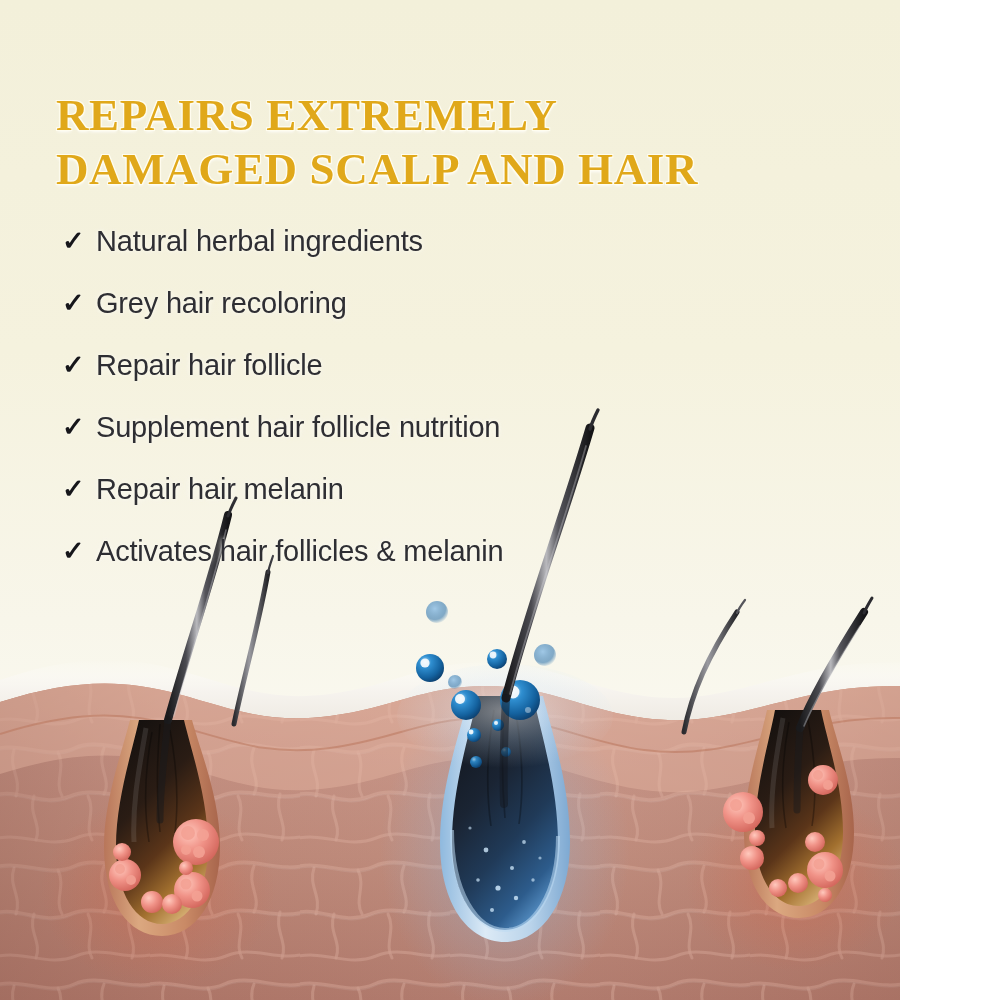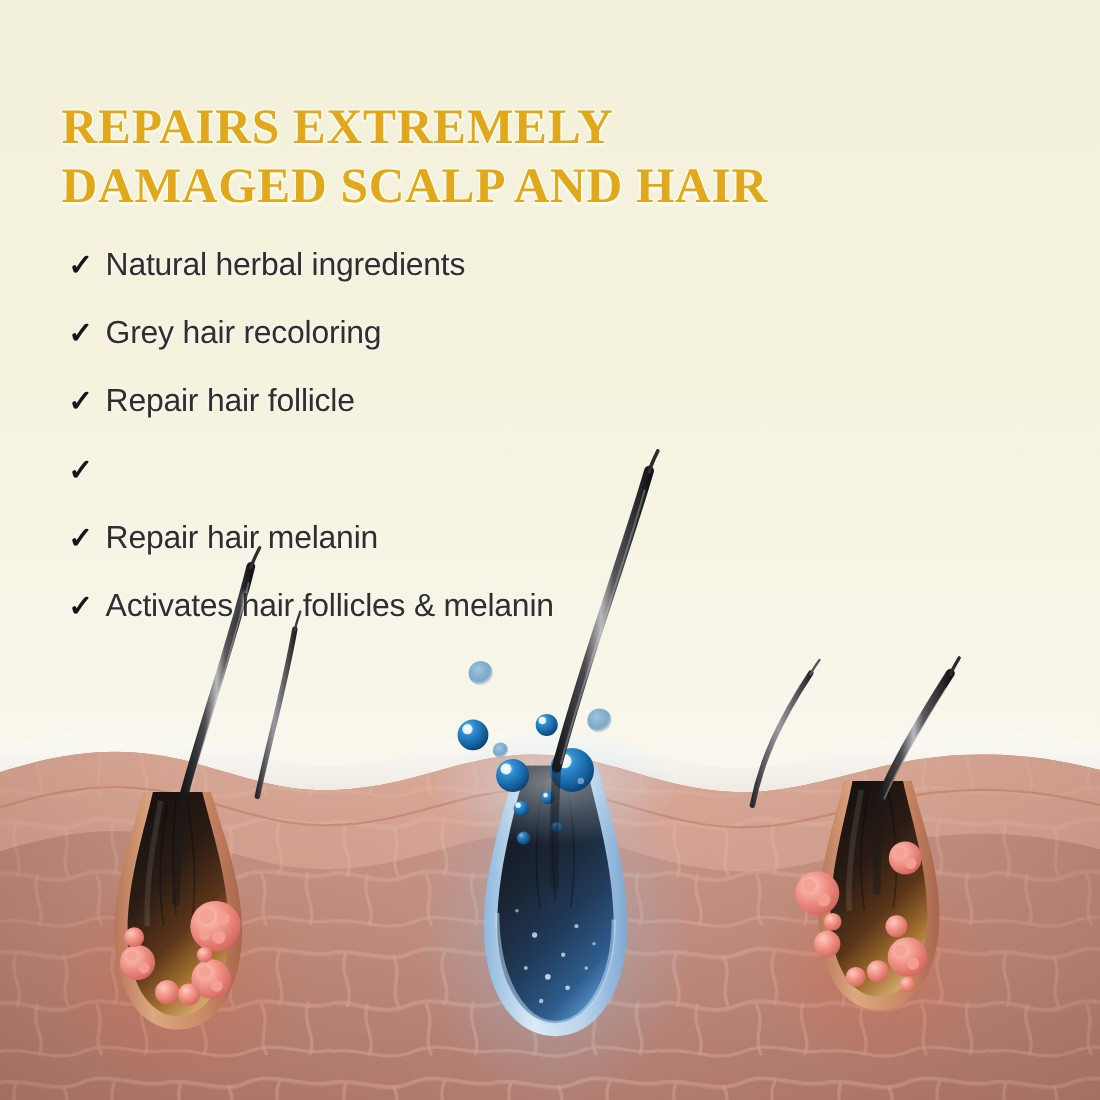--- a/index.html
+++ b/index.html
@@ -3,21 +3,21 @@
 <meta charset="utf-8">
 <title>Repairs Extremely Damaged Scalp and Hair</title>
 <style>
   html,body{margin:0;padding:0;}
   body{
     width:1000px;height:1000px;overflow:hidden;
     font-family:"Liberation Sans", sans-serif;
     background:#ffffff;
   }
   #poster{
-    position:relative;width:1000px;height:1000px;overflow:hidden;
+    position:relative;width:900px;height:1000px;overflow:hidden;
     background:linear-gradient(180deg,#f3f0da 0%,#f5f2de 35%,#f8f6ea 62%,#fbfaf3 82%,#fdfdf8 100%);
   }
 
   
   .headline{
     position:absolute;left:56px;top:58px;width:860px;
     font-family:"Liberation Serif", serif;
     font-weight:bold;
     font-size:45px;
     line-height:54px;
@@ -430,20 +430,21 @@
     <li class="bullet">
       <span class="check">✓</span>
       <span class="btext">Grey hair recoloring</span>
     </li>
     <li class="bullet">
       <span class="check">✓</span>
       <span class="btext">Repair hair follicle</span>
     </li>
     <li class="bullet">
       <span class="check">✓</span>
+      <span class="btext">Supplement hair follicle nutrition</span>
     </li>
     <li class="bullet">
       <span class="check">✓</span>
       <span class="btext">Repair hair melanin</span>
     </li>
     <li class="bullet">
       <span class="check">✓</span>
       <span class="btext">Activates hair follicles &amp; melanin</span>
     </li>
   </ul>

